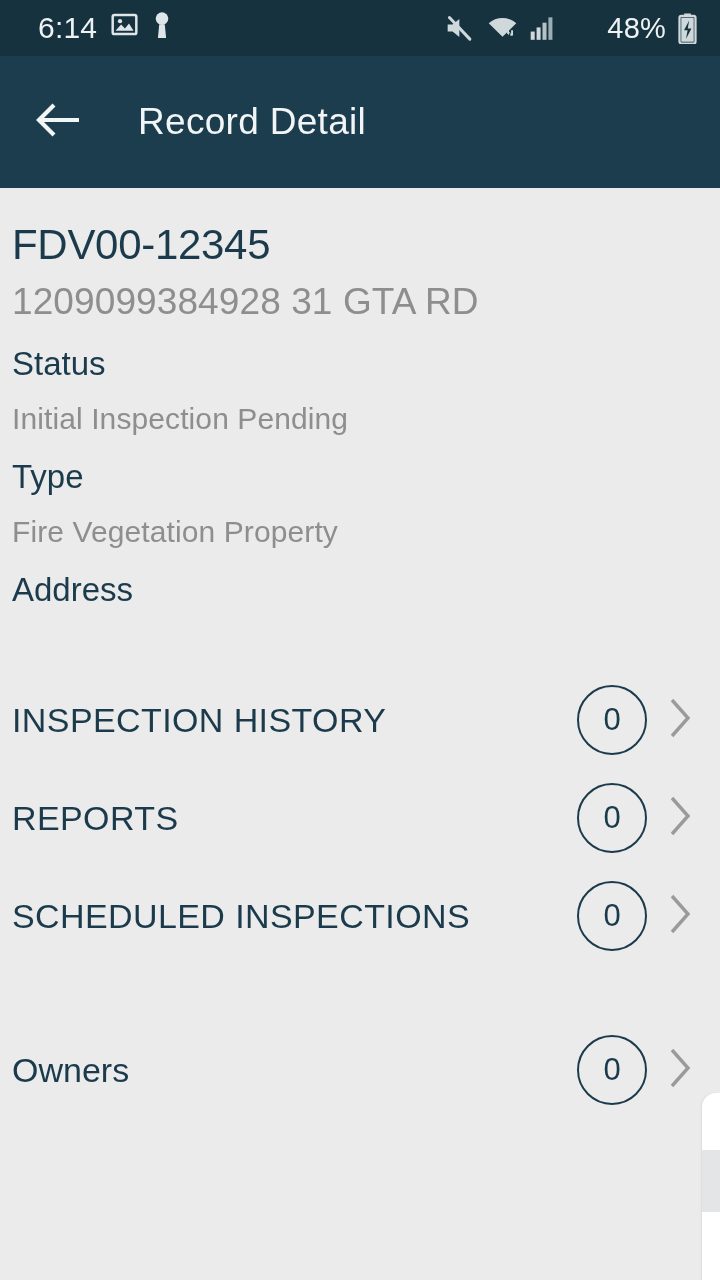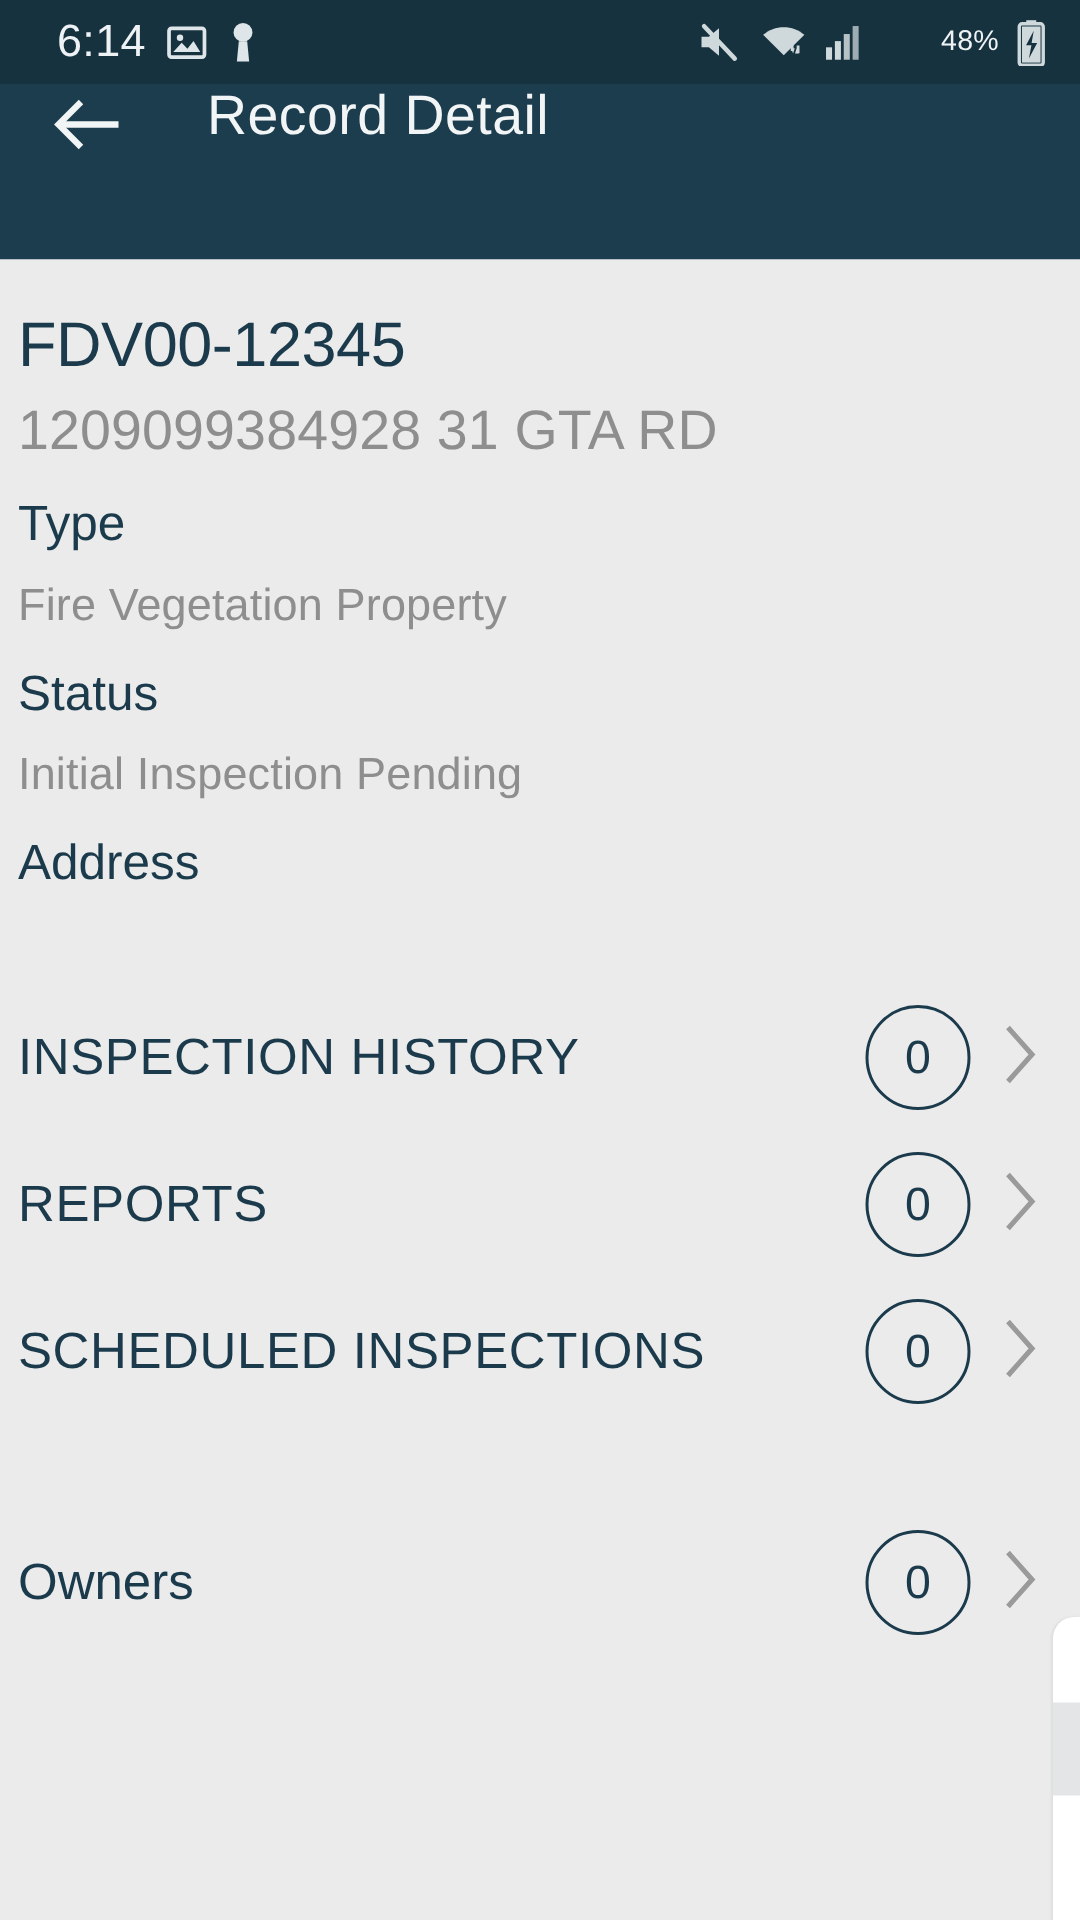--- a/index.html
+++ b/index.html
@@ -20,48 +20,48 @@
   .status-bar {
     height: 56px;
     background: #16323f;
     display: flex;
     align-items: center;
     padding: 0 22px 0 38px;
     color: #e9eef0;
   }
   .status-left {
     display: flex;
-    align-items: center;
+    align-items: flex-start;
     gap: 14px;
   }
   .status-clock {
     font-size: 30px;
     letter-spacing: 0.2px;
     color: #eef2f4;
   }
   .status-right {
     margin-left: auto;
     display: flex;
     align-items: center;
     gap: 11px;
   }
   .battery-pct {
-    font-size: 19px;
+    font-size: 29px;
     color: #eef2f4;
     letter-spacing: 0.2px;
     margin-left: 40px;
   }
   .sicon { display: block; }
 
   
   .app-bar {
-    height: 117px;
+    height: 132px;
     background: #1c3d4e;
     display: flex;
-    align-items: flex-start;
+    align-items: center;
     padding-left: 30px;
   }
   .back-btn {
     width: 58px;
     height: 58px;
     display: flex;
     align-items: center;
     justify-content: center;
     cursor: pointer;
     flex: none;
@@ -244,27 +244,27 @@
   </div>
   <div class="app-title">Record Detail</div>
 </div>
 
 <div class="content">
 
   <div class="record-id">FDV00-12345</div>
   <div class="record-sub">1209099384928 31 GTA RD</div>
 
   <div class="field">
+    <div class="field-label">Status</div>
+    <div class="field-value">Initial Inspection Pending</div>
+  </div>
+
+  <div class="field">
     <div class="field-label">Type</div>
     <div class="field-value">Fire Vegetation Property</div>
-  </div>
-
-  <div class="field">
-    <div class="field-label">Status</div>
-    <div class="field-value">Initial Inspection Pending</div>
   </div>
 
 
   <div class="field">
     <div class="field-label">Address</div>
   </div>
 
   <div class="link-list">
 
     <div class="link-row">

